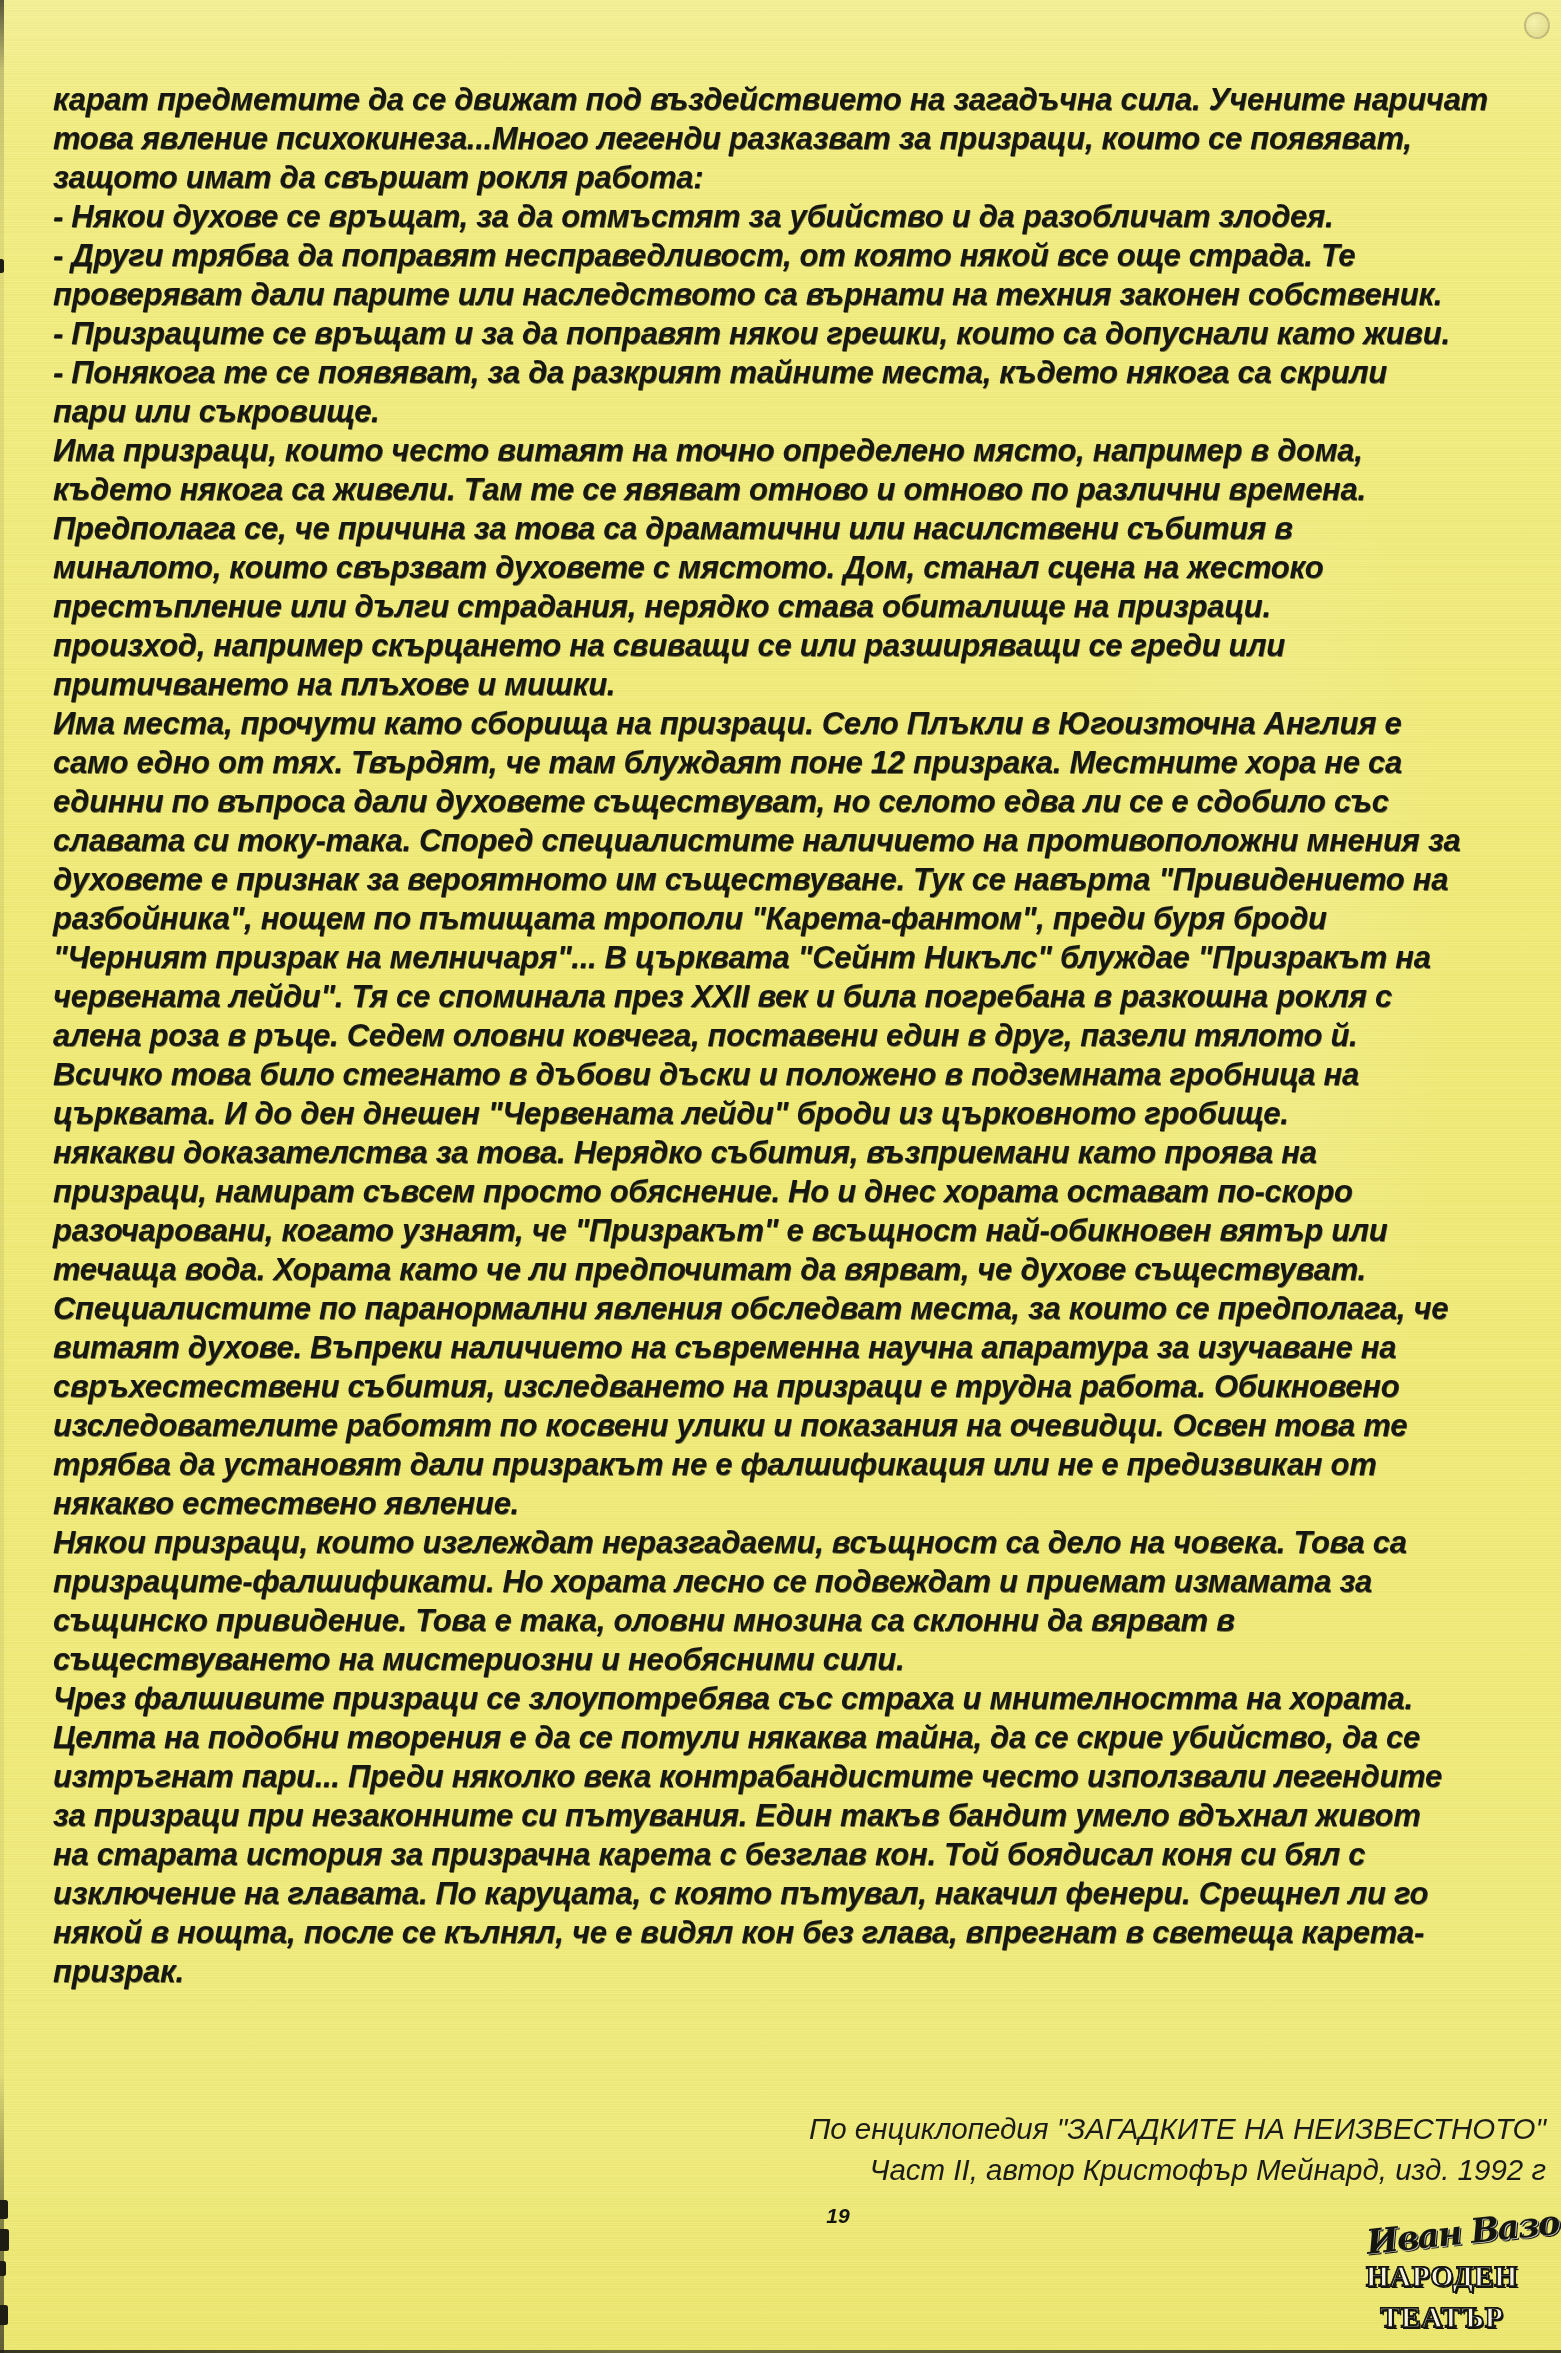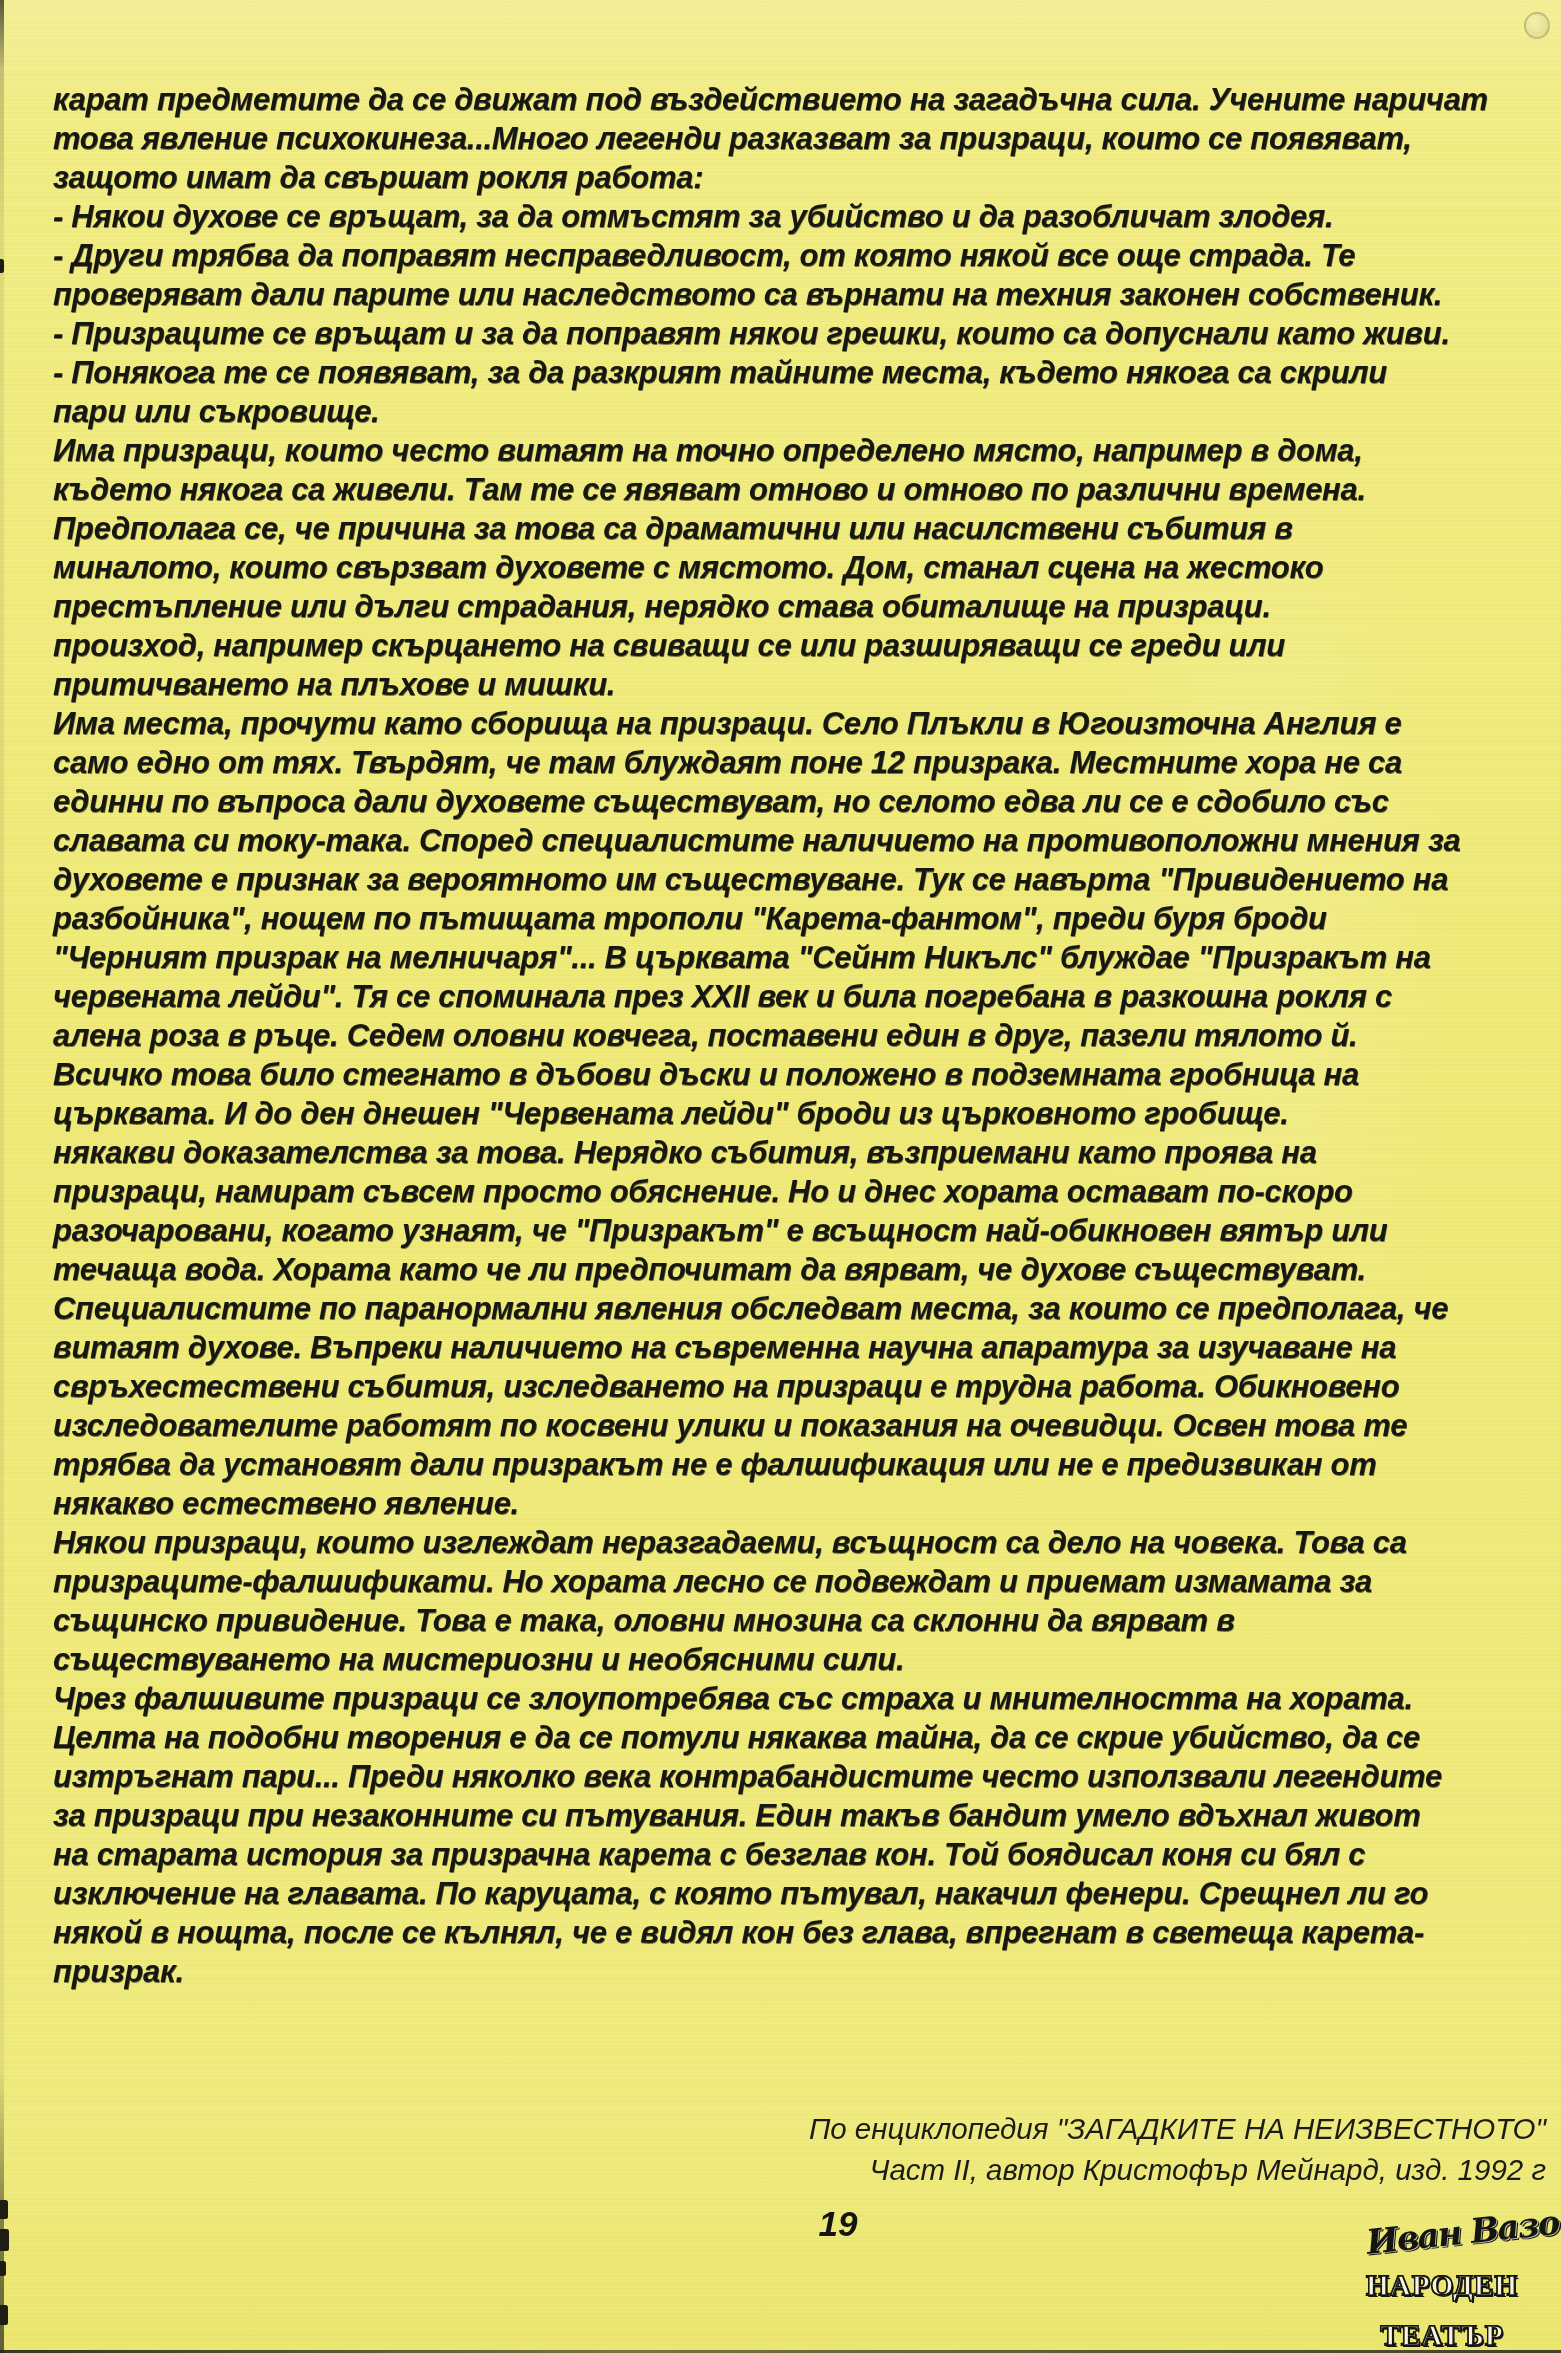--- a/index.html
+++ b/index.html
@@ -51,21 +51,21 @@
     white-space: nowrap;
   }
 
   
   .page-number {
     position: absolute;
     left: 800px;
     top: 2204px;
     width: 76px;
     text-align: center;
-    font-size: 35px;
+    font-size: 21px;
     font-weight: bold;
     font-style: italic;
     color: #15150f;
   }
 
   
   .logo {
     position: absolute;
     left: 1366px;
     top: 2217px;
@@ -92,21 +92,21 @@
     letter-spacing: 0.8px;
     color: #f7f3de;
     -webkit-text-stroke: 1.3px #15150f;
     text-shadow:
       1.7px 1.7px 0 #15150f,
       -0.8px -0.8px 0 #15150f,
       0.8px -0.8px 0 #15150f,
       -0.8px 0.8px 0 #15150f;
     display: block;
     white-space: nowrap;
-    margin-top: 20px;
+    margin-top: 11px;
   }
 
   
   .left-edge {
     position: absolute;
     left: 0; top: 0;
     width: 4.2px; height: 100%;
     background: linear-gradient(180deg,
       rgba(62,60,42,0.85) 0%, rgba(62,60,42,0.25) 3%,
       rgba(62,60,42,0.10) 10%, rgba(62,60,42,0.08) 88%,

